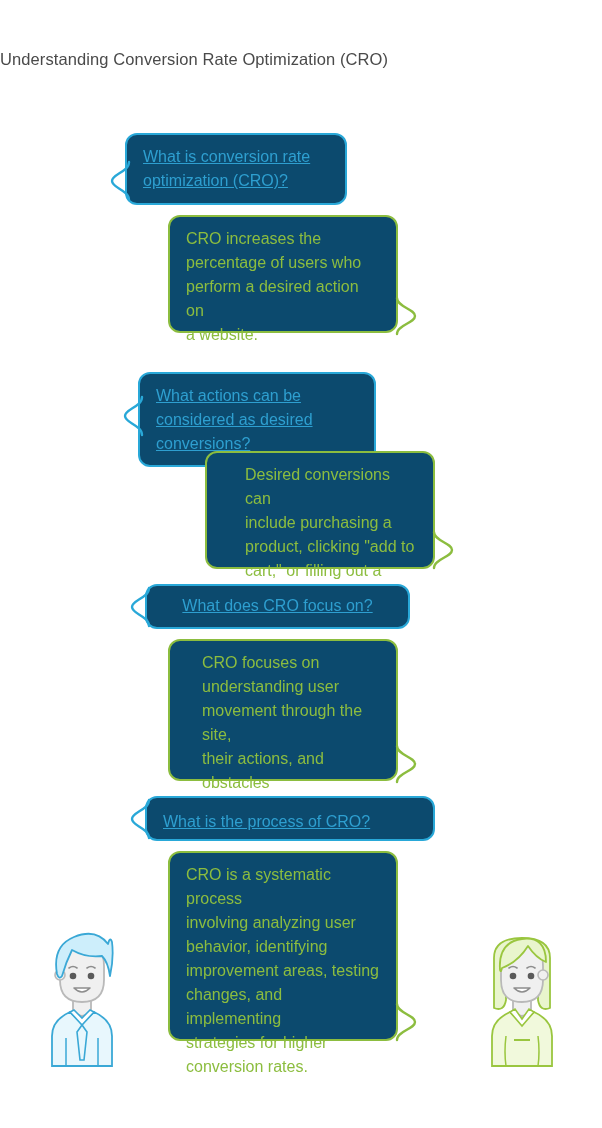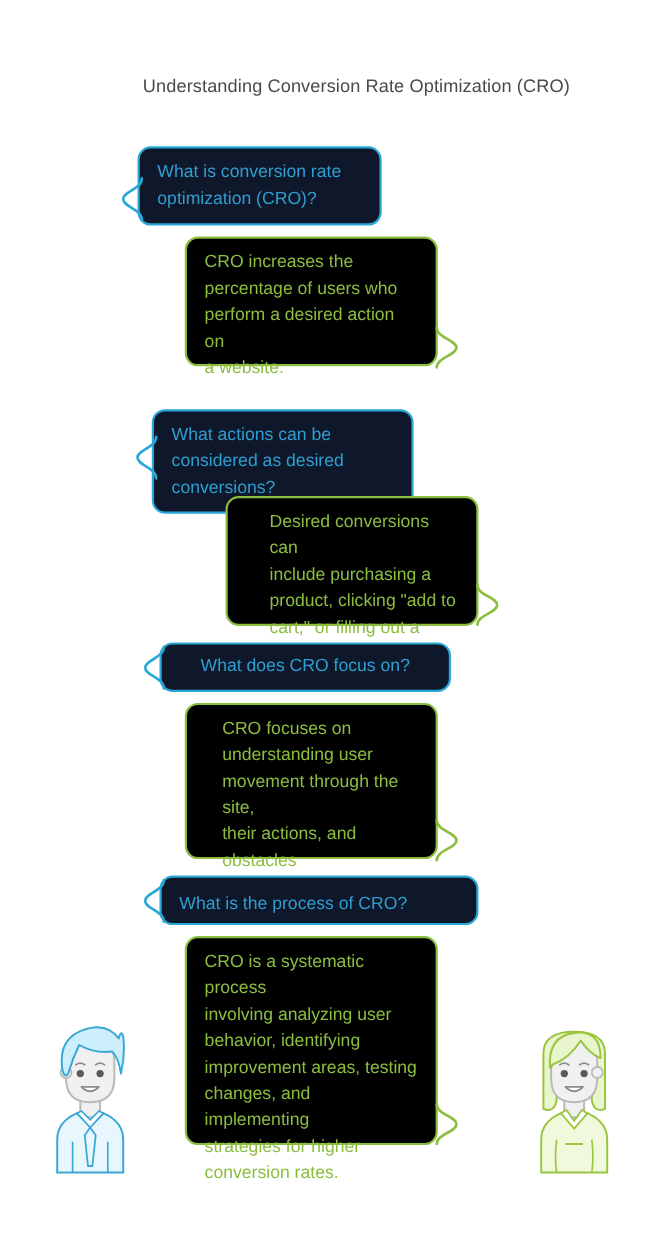--- a/index.html
+++ b/index.html
@@ -13,50 +13,50 @@
     position: relative;
     overflow: hidden;
     font-family: "Liberation Sans", sans-serif;
   }
 
   #page-title {
     position: absolute;
     top: 50px;
     left: 0;
     width: 518px;
-    text-align: right;
+    text-align: left;
     font-size: 16.5px;
     color: #4a4a4a;
     letter-spacing: 0.1px;
     font-weight: 400;
-    margin-top: 20px;
   }
 
   .bubble {
     position: absolute;
     box-sizing: border-box;
     border-width: 2px;
     border-style: solid;
     border-radius: 12px;
     font-size: 16px;
     line-height: 24px;
     padding: 10px 16px 10px 16px;
   }
   .bubble .txt {
     display: block;
     white-space: pre-line;
   }
 
   .q {
-    background: #0f172a;
+    background: #0c4a6e;
     border-color: #29a8d8;
     color: #2e9fd0;
+    text-decoration: underline;
   }
   .a {
-    background: #000000;
+    background: #0c4a6e;
     border-color: #8cbd3f;
     color: #8cbd3f;
   }
 
   
   .tail {
     position: absolute;
     overflow: visible;
     pointer-events: none;
   }

